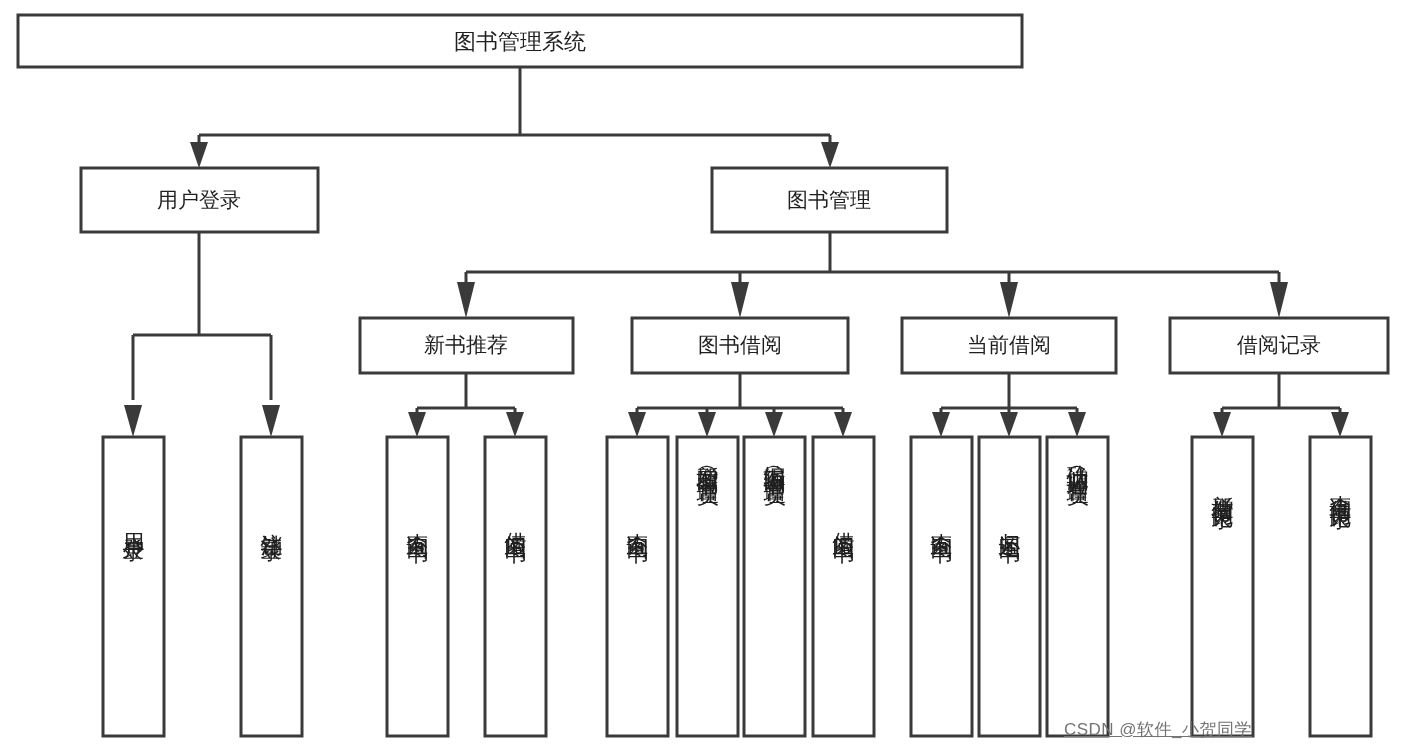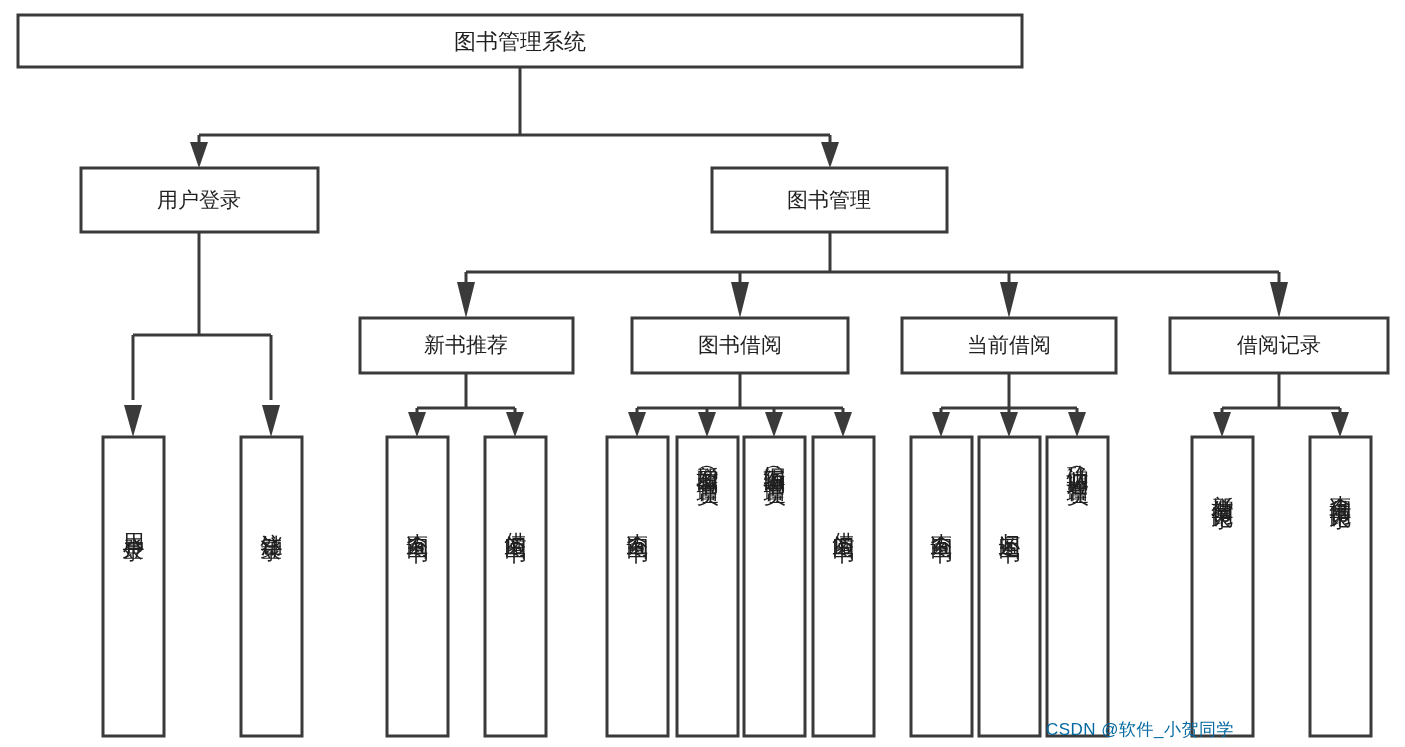--- a/index.html
+++ b/index.html
@@ -38,27 +38,28 @@
     font-family:"Liberation Sans","DejaVu Sans",sans-serif;
     font-size:22px;
     line-height:1;
     letter-spacing:3px;
     color:#1f1f1f;
     white-space:nowrap;
   }
 
   .watermark{
     position:absolute;
-    right:24px;
+    right:6px;
     bottom:6px;
     font-family:"Liberation Sans","DejaVu Sans",sans-serif;
     font-size:17px;
-    color:#0369a1;
+    color:#737373;
     letter-spacing:0.5px;
     white-space:nowrap;
+    text-decoration:underline;
   }
 </style>
 </head>
 <body>
 
 <div id="stage">
 
   <svg id="diagram" viewBox="0 0 1405 747">
 
     <g>

